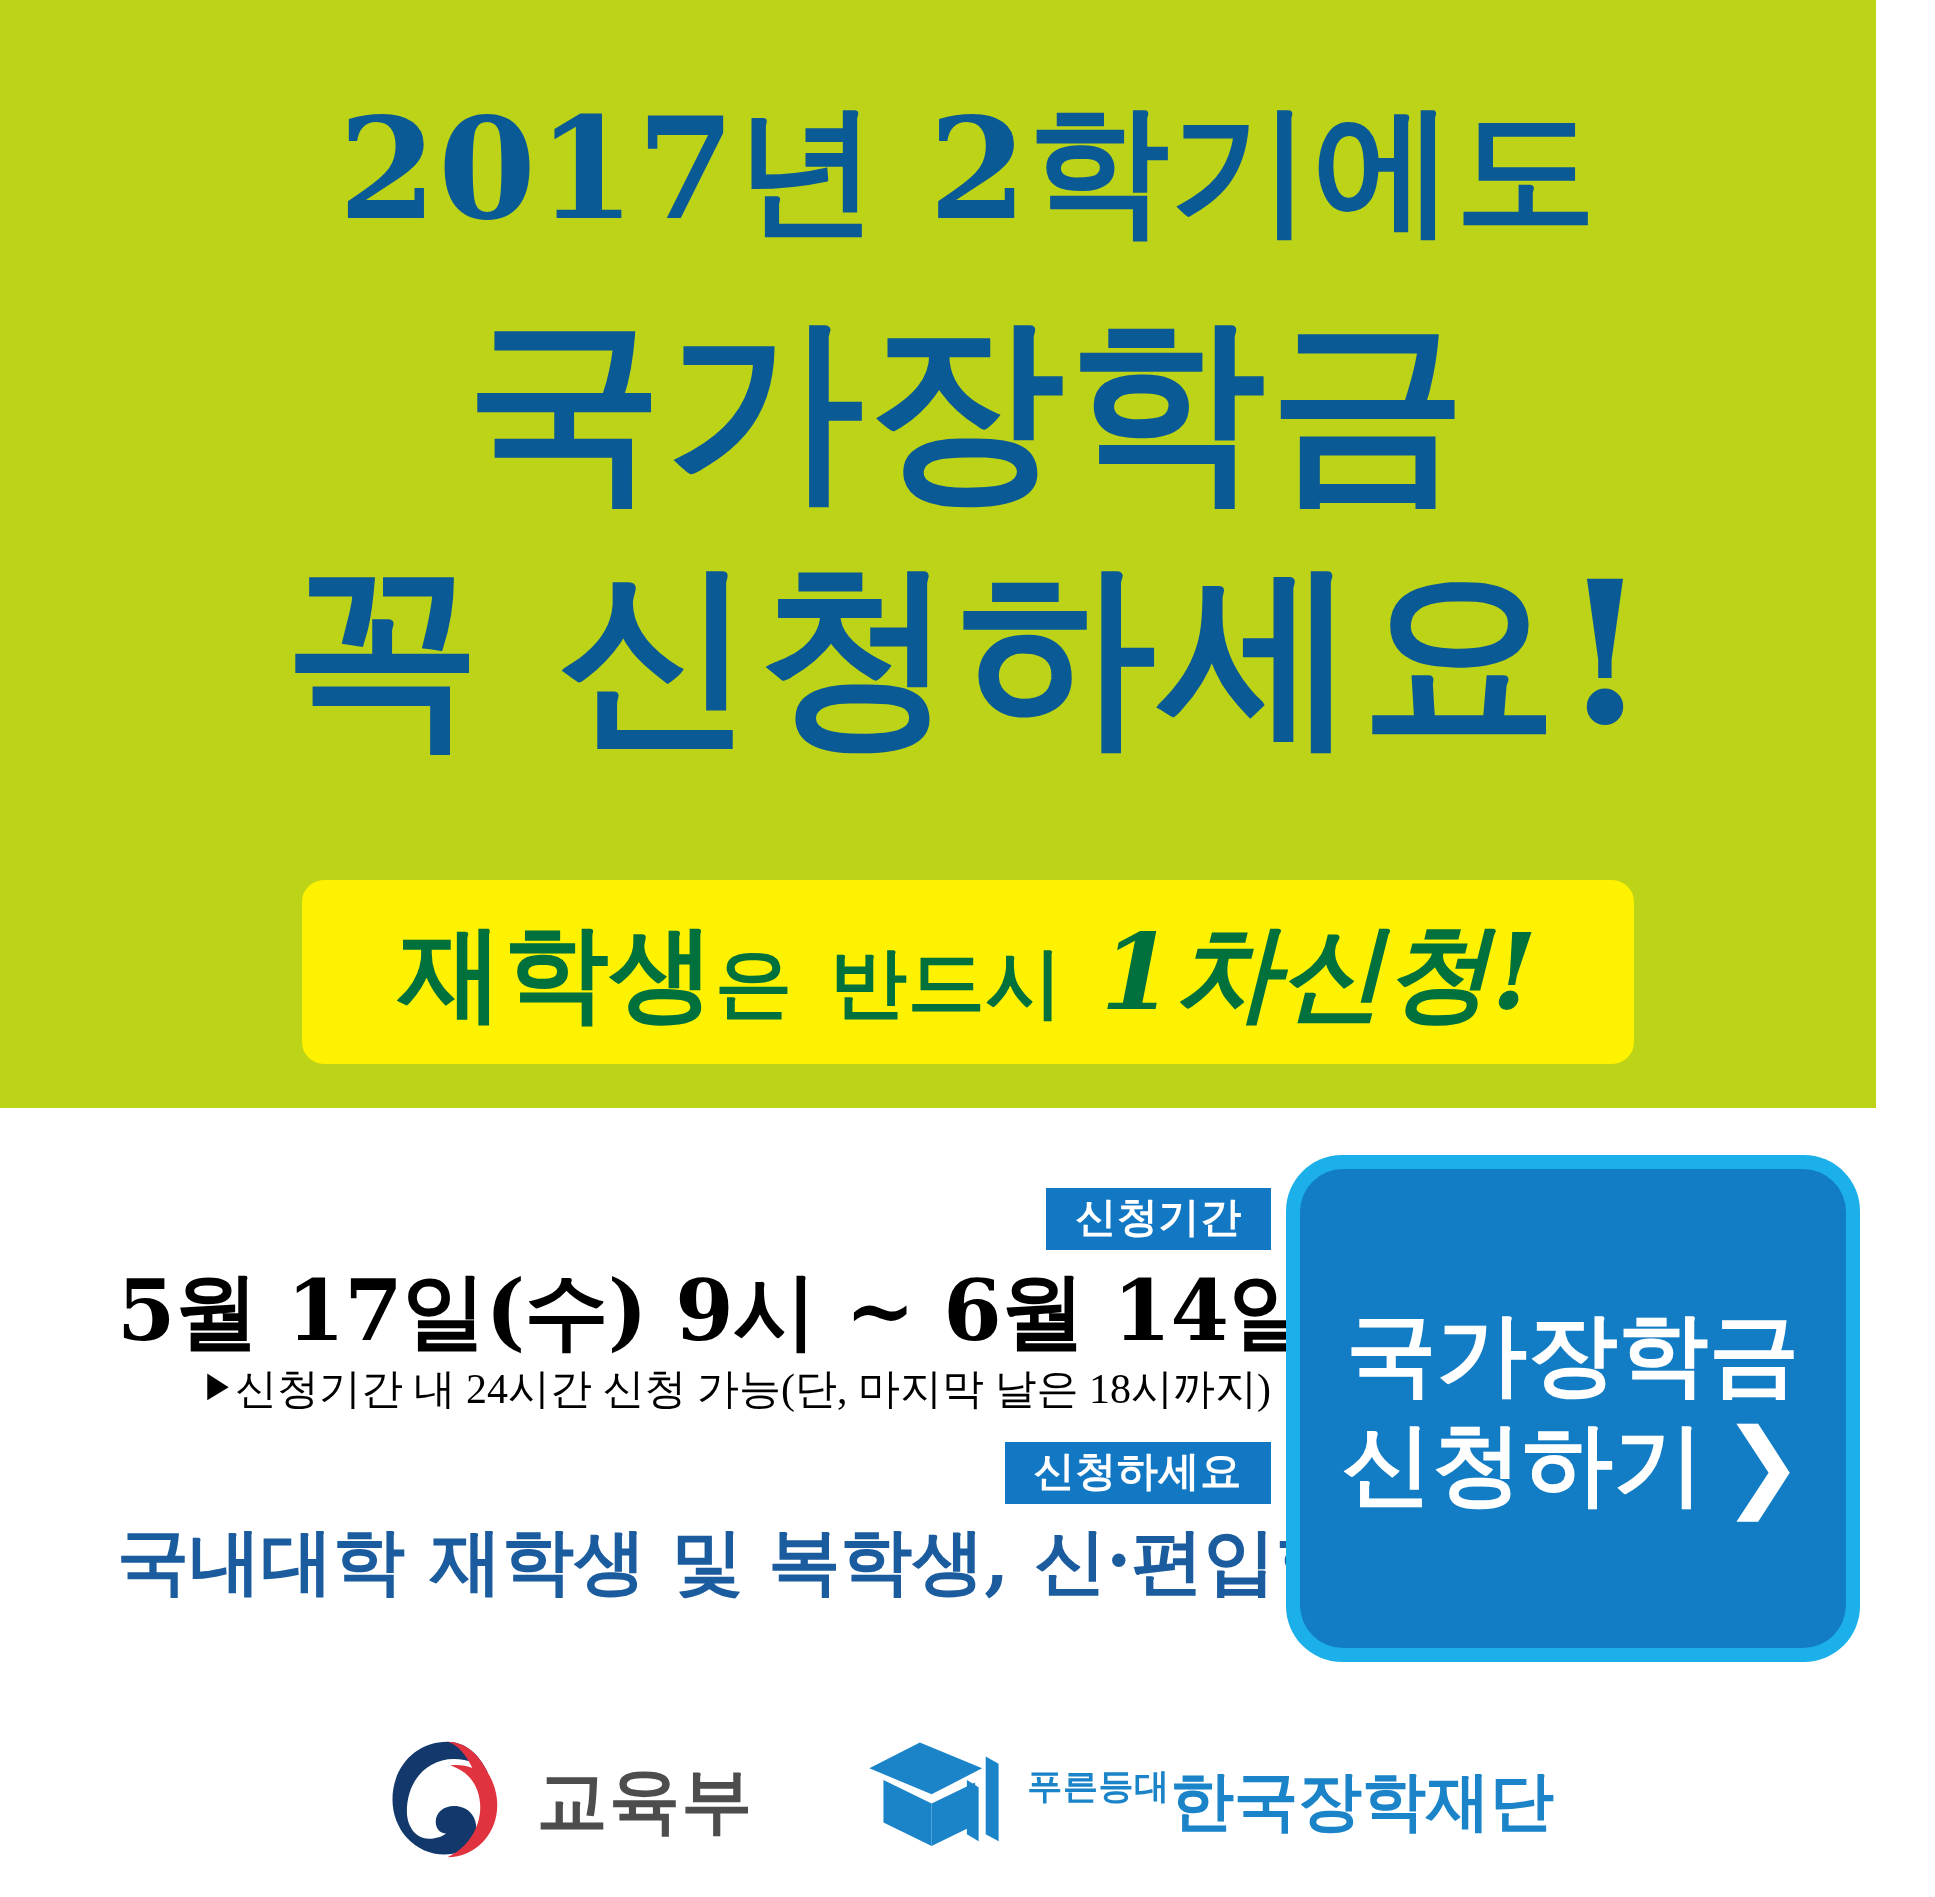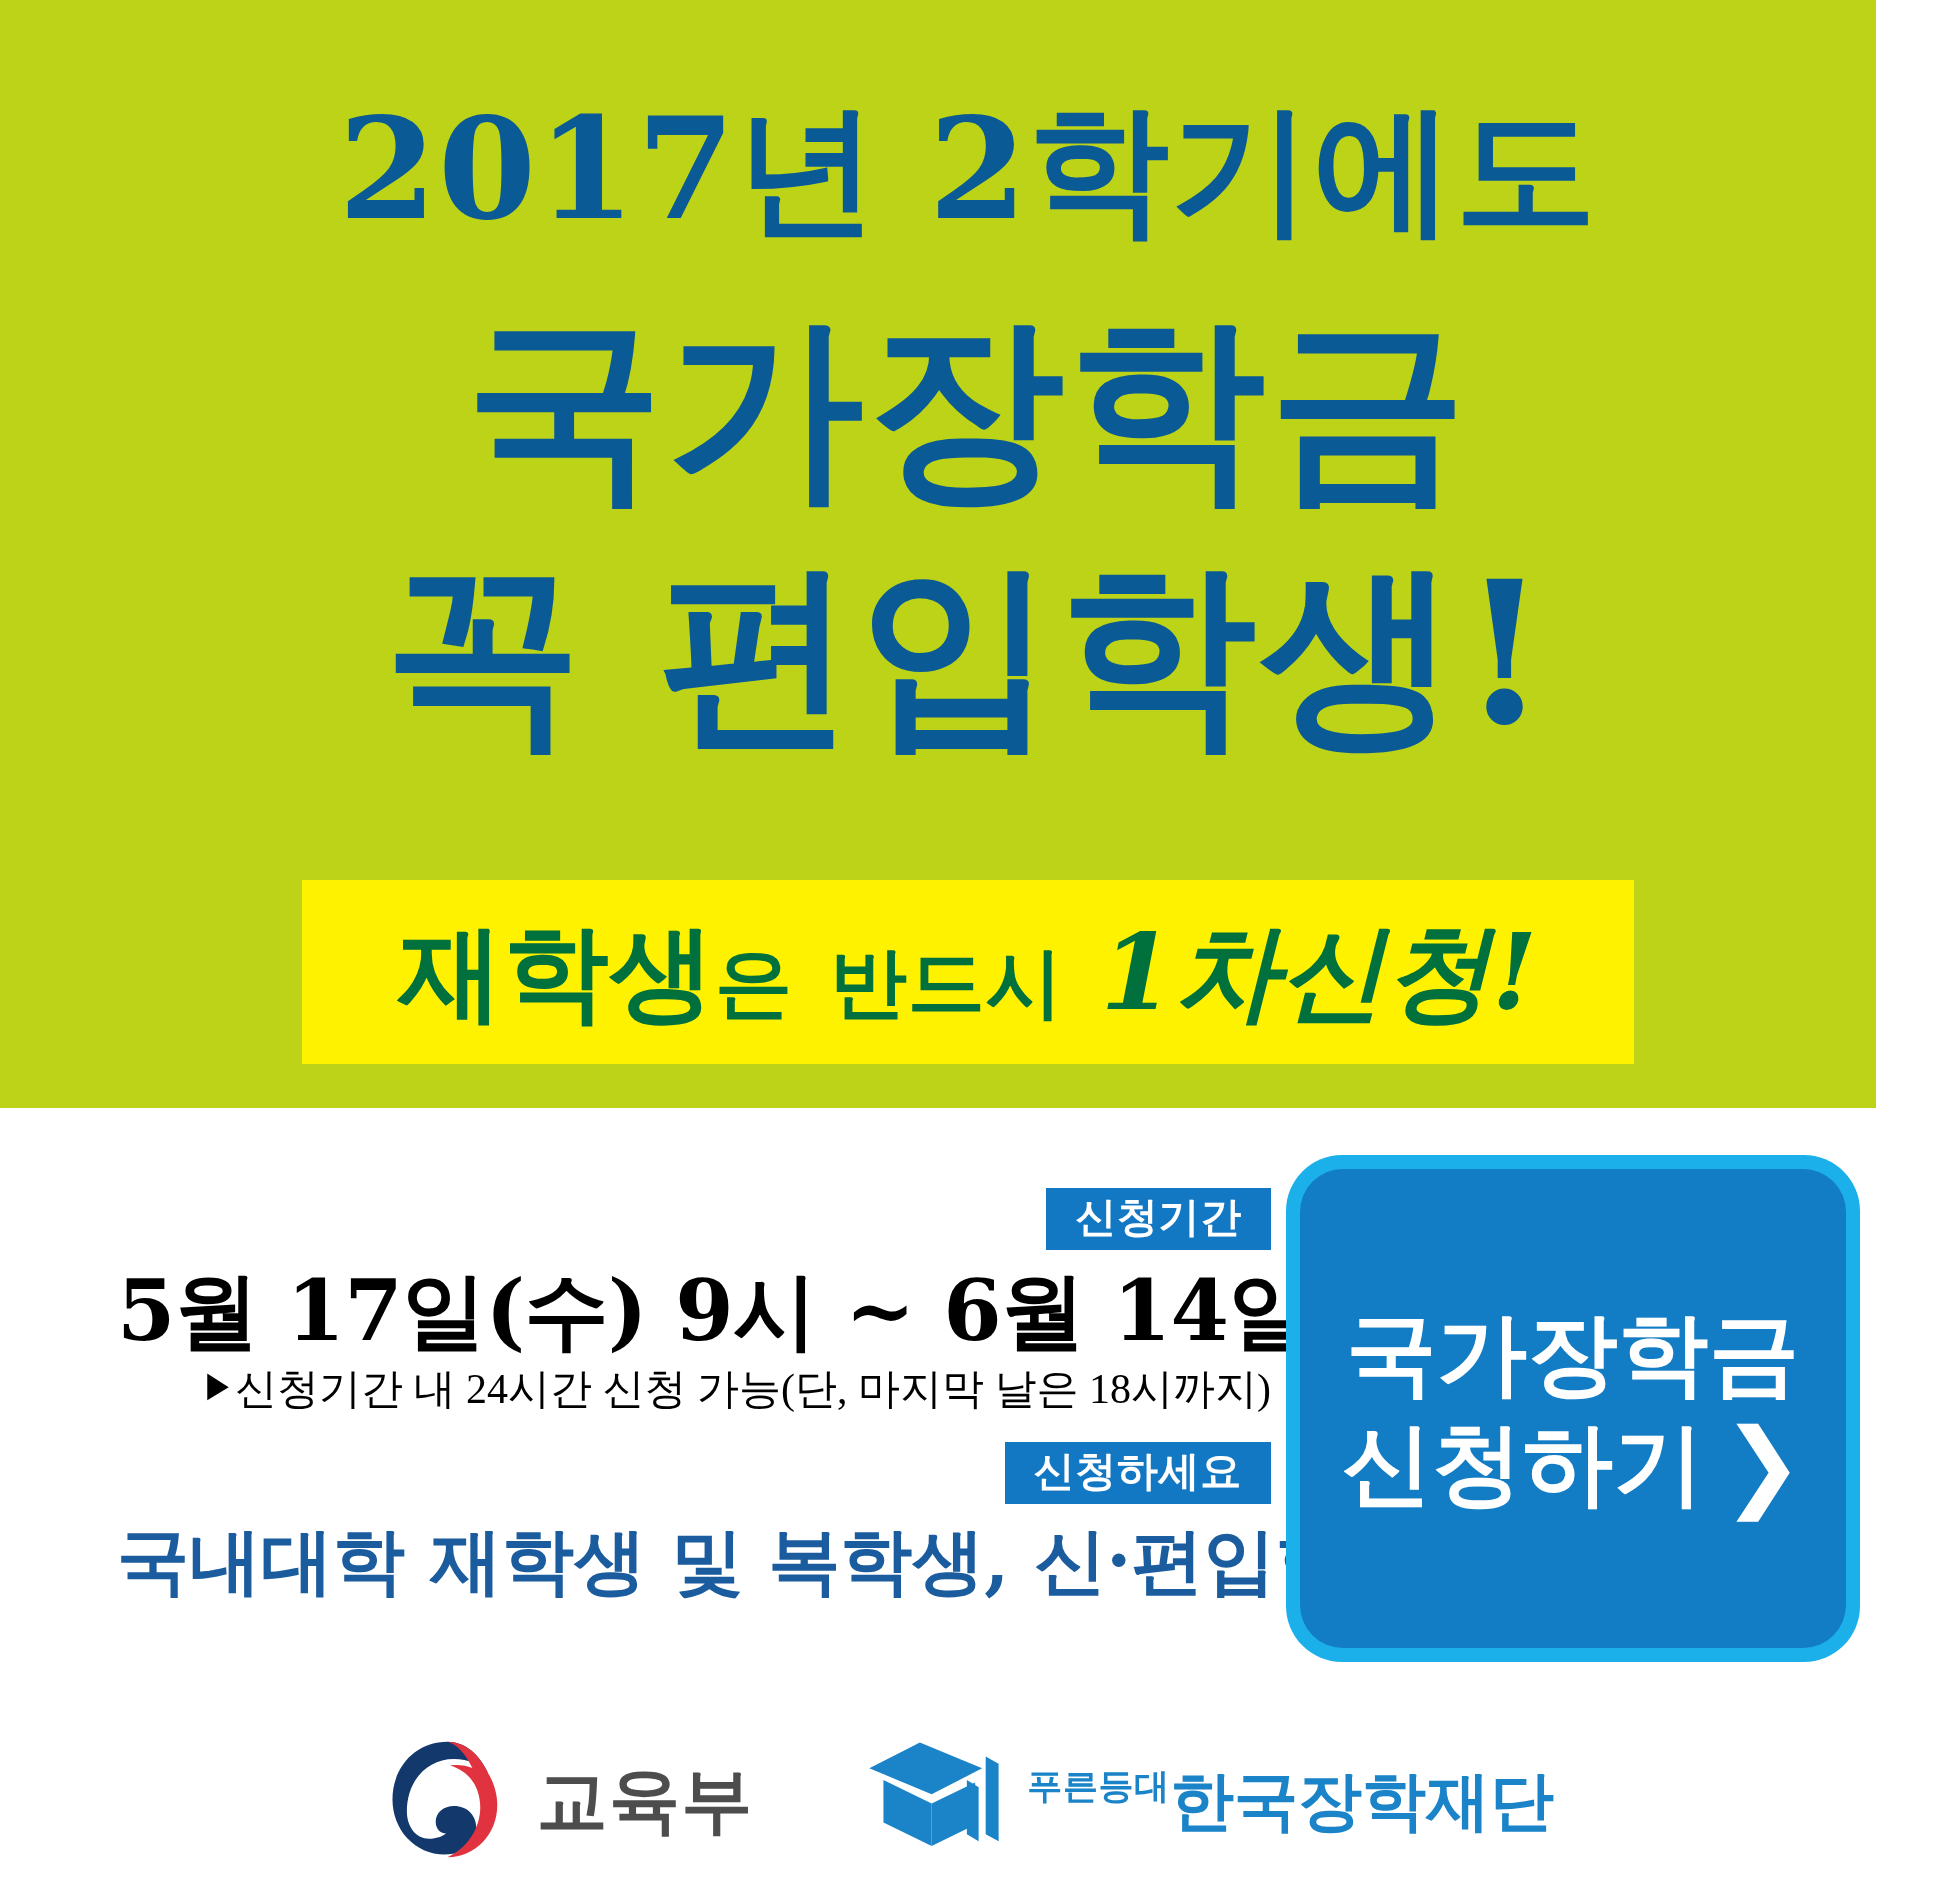--- a/index.html
+++ b/index.html
@@ -71,20 +71,21 @@
   .hero-highlight {
     position: absolute;
     left: 302px;
     top: 880px;
     width: 1332px;
     height: 184px;
     background: #fff200;
     display: flex;
     align-items: center;
     justify-content: center;
+    border-radius: 22px;
   }
   .hero-highlight-text {
     font-family: "DejaVu Serif", "Liberation Serif", serif;
     font-size: 105px;
     font-weight: 700;
     color: #00703c;
     line-height: 1;
     white-space: nowrap;
     letter-spacing: 0.7px;
   }
@@ -256,21 +257,21 @@
 <body>
 
 <div class="banner">
 
   <section class="hero">
 
     <div class="hero-eyebrow">2017년 2학기에도</div>
 
     <div class="hero-title hero-title-1">국가장학금</div>
 
-    <div class="hero-title hero-title-2">꼭 편입학생!</div>
+    <div class="hero-title hero-title-2">꼭 신청하세요!</div>
 
     <div class="hero-highlight">
       <div class="hero-highlight-text">
         <span class="hl-big">재학생</span><span class="hl-small">은</span>&nbsp;<span class="hl-small">반드시</span>&nbsp;<span class="hl-big hl-ital">1차신청!</span>
       </div>
     </div>
 
   </section>
 
   <section class="info">

